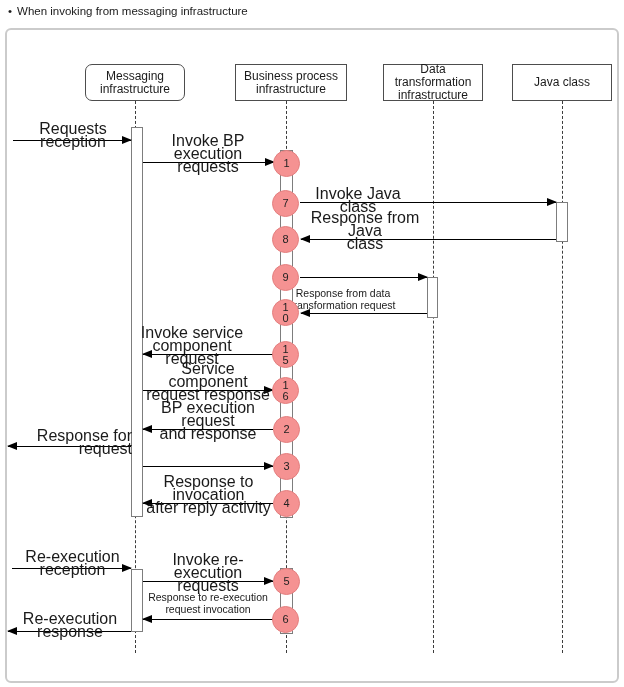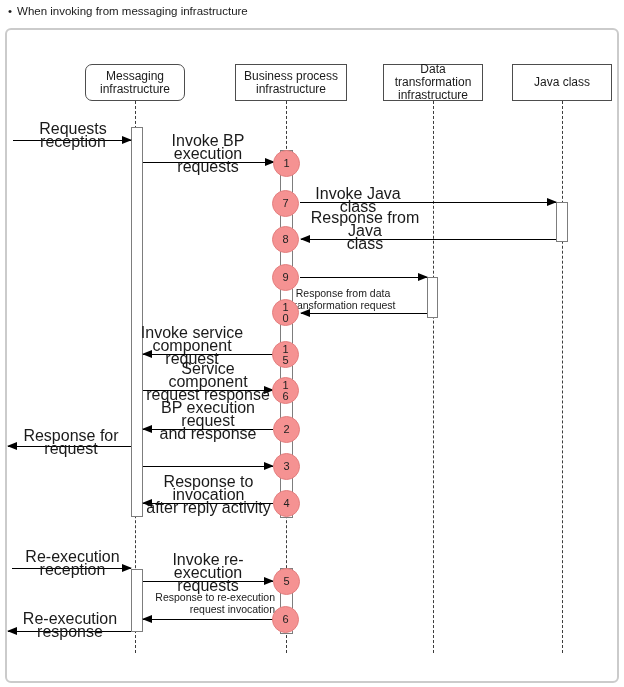--- a/index.html
+++ b/index.html
@@ -138,27 +138,27 @@
   <div class="lbl" style="left:303px;top:211px;width:124px;">Response from Java
 class</div>
   <div class="lbl small" style="left:281px;top:288px;width:124px;">Response from data
 transformation request</div>
   <div class="lbl" style="left:130px;top:326px;width:124px;">Invoke service
 component request</div>
   <div class="lbl" style="left:146px;top:362px;width:124px;">Service component
 request response</div>
   <div class="lbl" style="left:146px;top:401px;width:124px;">BP execution request
 and response</div>
-  <div class="lbl" style="left:10px;top:429px;width:122px;">Response for request</div>
+  <div class="lbl" style="left:10px;top:429px;width:122px;text-align:right;">Response for request</div>
   <div class="lbl" style="left:143px;top:475px;width:131px;">Response to invocation
 after reply activity</div>
   <div class="lbl" style="left:9px;top:550px;width:127px;">Re-execution reception</div>
   <div class="lbl" style="left:146px;top:553px;width:124px;text-align:center;">Invoke re-execution
 requests</div>
-  <div class="lbl small" style="left:141px;top:592px;width:134px;text-align:right;">Response to re-execution
+  <div class="lbl small" style="left:141px;top:592px;width:134px;">Response to re-execution
 request invocation</div>
   <div class="lbl" style="left:9px;top:612px;width:122px;">Re-execution response</div>
 
   <div class="step" style="left:273px;top:150px;">1</div>
   <div class="step" style="left:272px;top:190px;">7</div>
   <div class="step" style="left:272px;top:226px;">8</div>
   <div class="step" style="left:272px;top:264px;">9</div>
   <div class="step" style="left:272px;top:299px;">1
 0</div>
   <div class="step" style="left:272px;top:341px;">1

